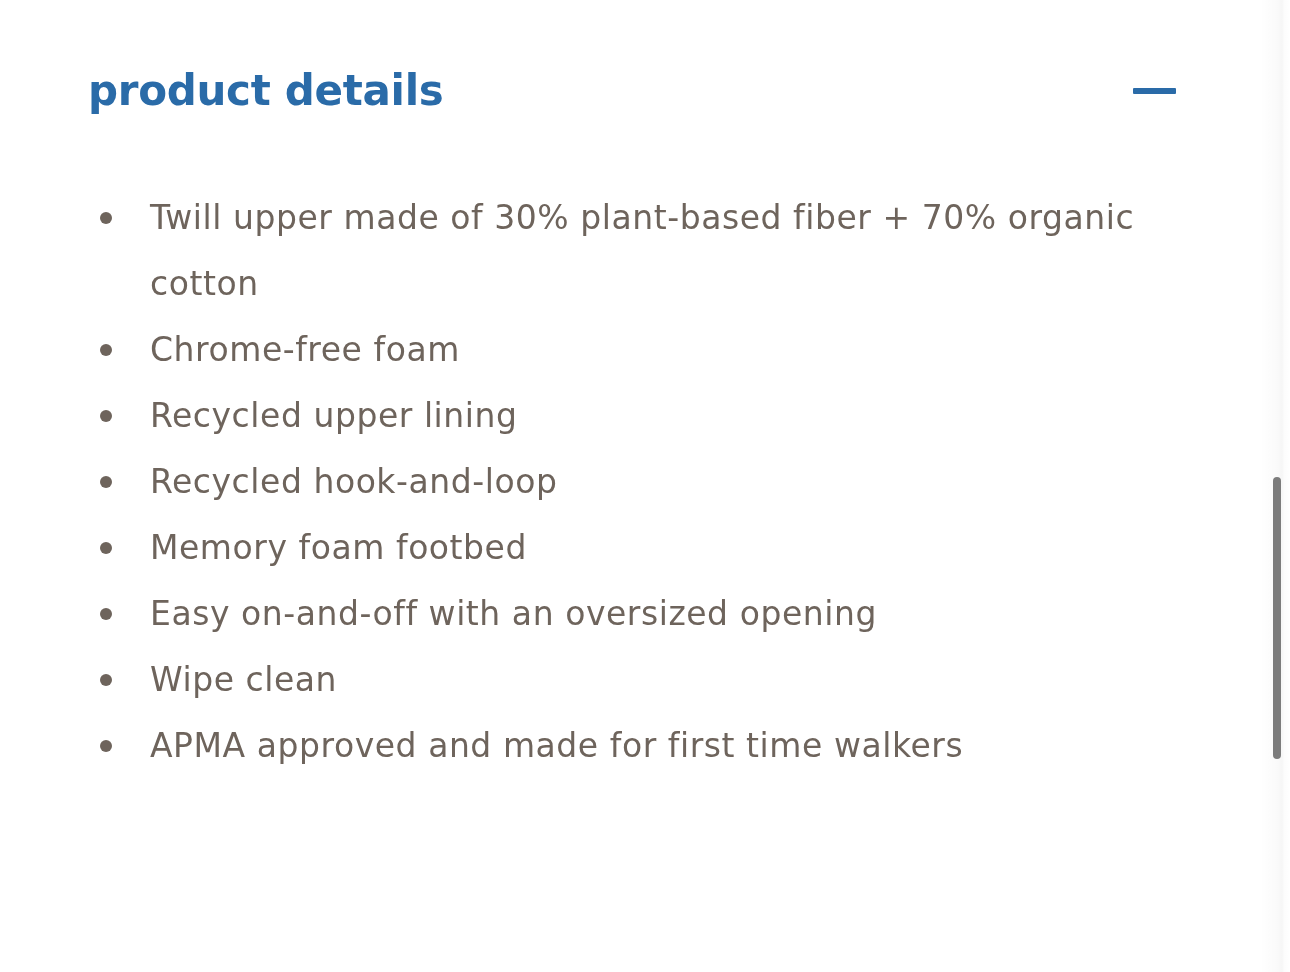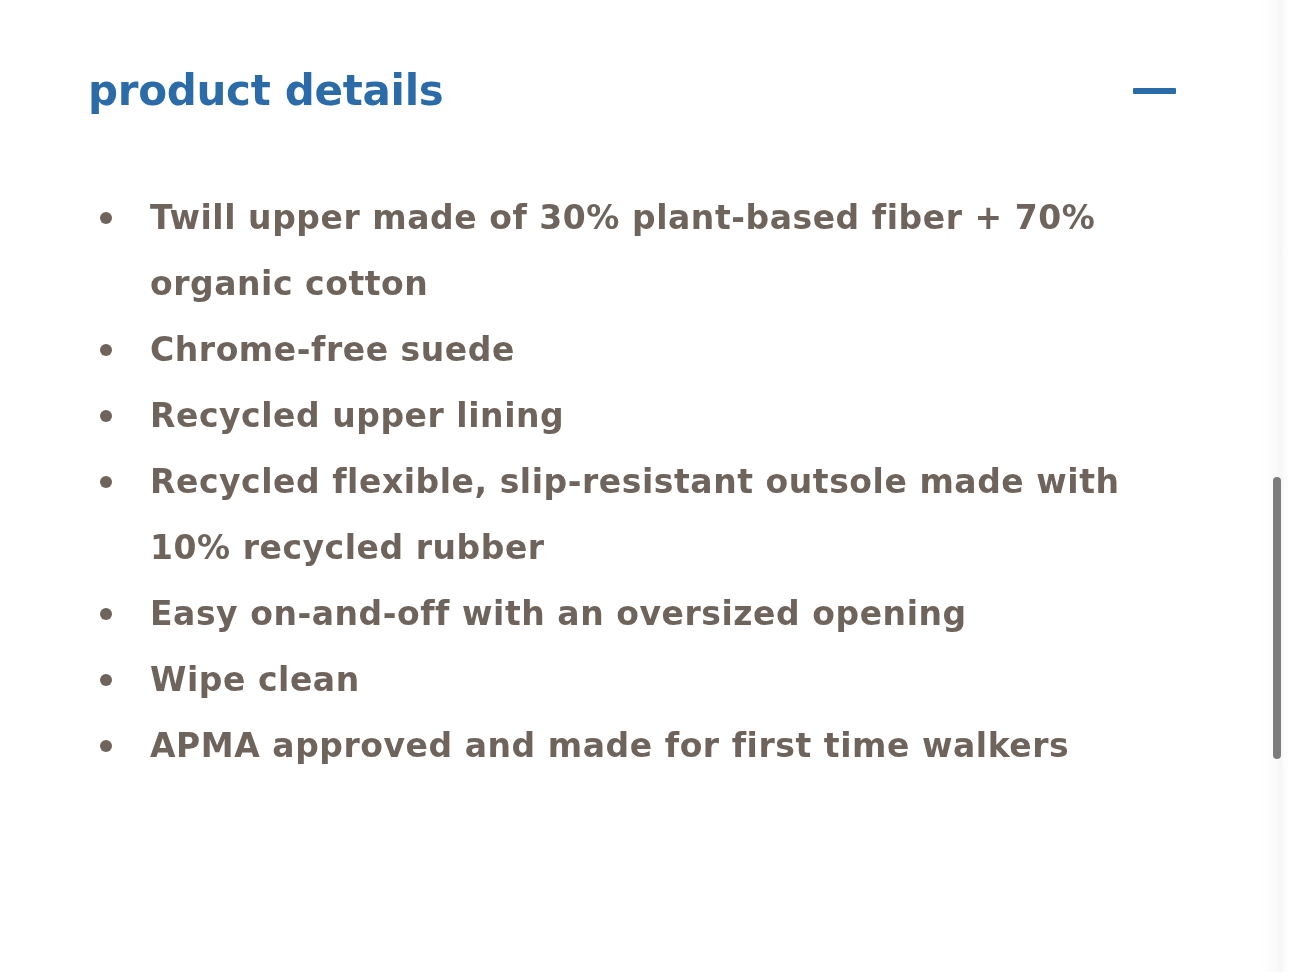--- a/index.html
+++ b/index.html
@@ -102,21 +102,21 @@
     list-style: none;
     margin: 0;
     padding: 0;
   }
   .detail-item {
     position: relative;
     padding-left: 62px;
     margin: 0 0 0 0;
     font-family: "DejaVu Sans", sans-serif;
     font-size: 33px;
-    font-weight: 700;
+    font-weight: 400;
     line-height: 66px;
     color: #6e645c;
     letter-spacing: 0.55px;
     -webkit-font-smoothing: antialiased;
   }
   .bullet-dot {
     position: absolute;
     left: 12px;
     top: 27px;
     width: 12px;
@@ -162,29 +162,33 @@
       </button>
     </div>
 
     <ul id="details-list">
       <li class="detail-item">
         <span class="bullet-dot"></span>
         <span class="detail-text">Twill upper made of 30% plant-based fiber + 70% organic cotton</span>
       </li>
       <li class="detail-item">
         <span class="bullet-dot"></span>
-        <span class="detail-text">Chrome-free suede</span>
+        <span class="detail-text">Chrome-free foam</span>
       </li>
       <li class="detail-item">
         <span class="bullet-dot"></span>
         <span class="detail-text">Recycled upper lining</span>
       </li>
       <li class="detail-item">
         <span class="bullet-dot"></span>
-        <span class="detail-text">Recycled flexible, slip-resistant outsole made with 10% recycled rubber</span>
+        <span class="detail-text">Recycled hook-and-loop</span>
+      </li>
+      <li class="detail-item">
+        <span class="bullet-dot"></span>
+        <span class="detail-text">Memory foam footbed</span>
       </li>
       <li class="detail-item">
         <span class="bullet-dot"></span>
         <span class="detail-text">Easy on-and-off with an oversized opening</span>
       </li>
       <li class="detail-item">
         <span class="bullet-dot"></span>
         <span class="detail-text">Wipe clean</span>
       </li>
       <li class="detail-item">

